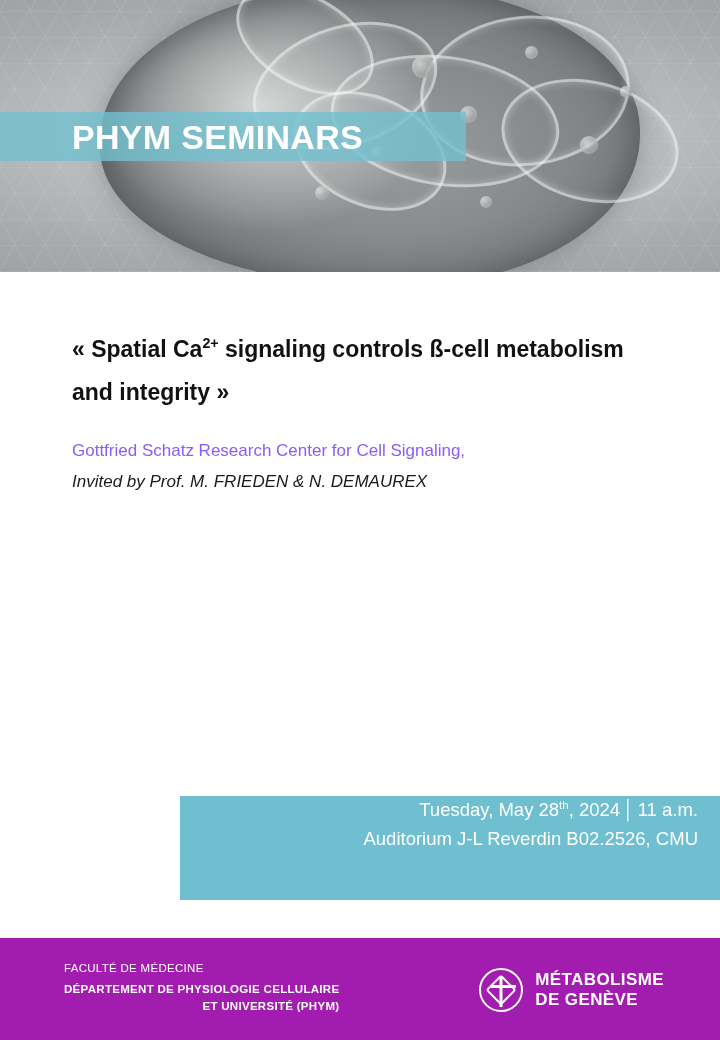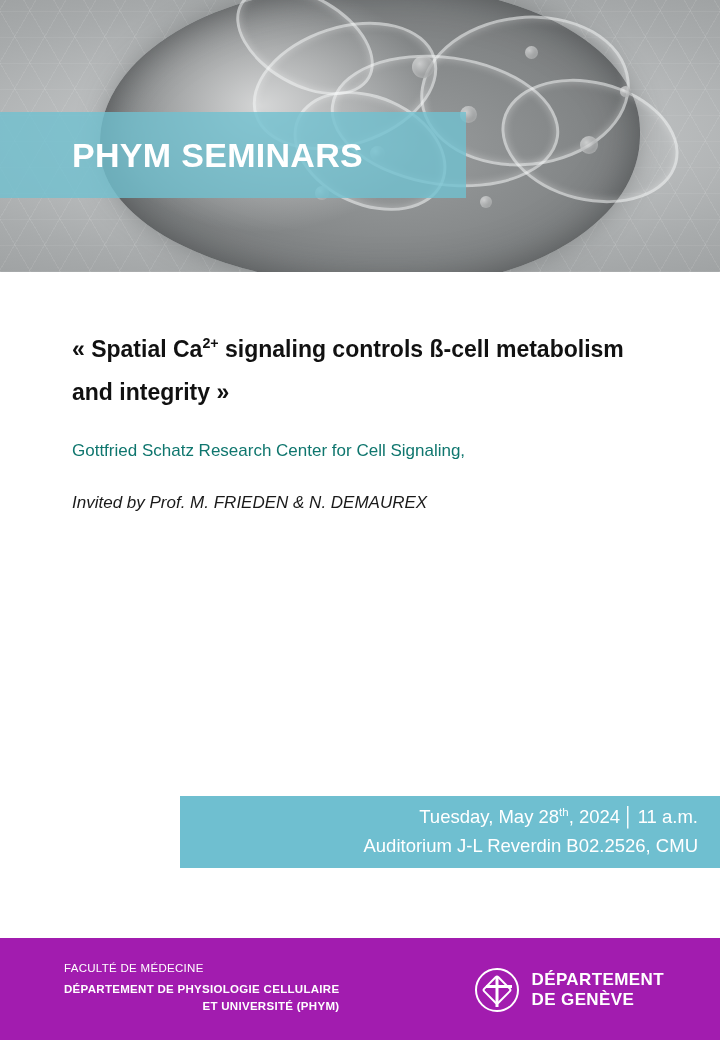--- a/index.html
+++ b/index.html
@@ -85,21 +85,21 @@
   .d6 { left: 215px; top: 200px; width: 14px; height: 14px; }
   .d7 { left: 380px; top: 210px; width: 12px; height: 12px; }
   .d8 { left: 520px; top: 100px; width: 11px; height: 11px; }
 
   
   .banner {
     position: absolute;
     left: 0;
     top: 112px;
     width: 466px;
-    height: 86px;
+    height: 49px;
     background: rgba(112, 192, 208, 0.80);
     display: flex;
     align-items: center;
   }
   .banner-text {
     margin-left: 72px;
     color: #ffffff;
     font-size: 34px;
     font-weight: bold;
     letter-spacing: 0.3px;
@@ -131,42 +131,42 @@
     margin-top: 76px;
     font-size: 25px;
     font-weight: bold;
     color: #111111;
   }
   .affil {
     padding: 0 62px 0 72px;
     margin-top: 22px;
     font-size: 17px;
     line-height: 1.85;
-    color: #0f766e;
+    color: #8b5cf6;
   }
   .invited {
     padding: 0 72px;
-    margin-top: 26px;
+    margin-top: 5px;
     font-size: 17px;
     font-style: italic;
     color: #1a1a1a;
   }
 
   
   .details {
     position: absolute;
     left: 180px;
     top: 796px;
     width: 540px;
-    height: 72px;
+    height: 104px;
     background: #6fbfd0;
     display: flex;
     flex-direction: column;
     align-items: flex-end;
-    justify-content: center;
+    justify-content: flex-start;
     padding-right: 22px;
     color: #ffffff;
   }
   .details-line {
     font-size: 18.5px;
     line-height: 1.55;
     white-space: nowrap;
   }
   .details-line sup { font-size: 0.62em; vertical-align: super; }
   .sep { padding: 0 3px; }
@@ -292,17 +292,17 @@
     <div class="dept">
       <span>DÉPARTEMENT DE PHYSIOLOGIE CELLULAIRE</span><br>
       <span>ET UNIVERSITÉ (PHYM)</span>
     </div>
   </div>
   <div class="footer-right">
     <div class="unige-seal">
       <div class="seal-inner"></div>
     </div>
     <div class="unige-word">
-      <div>DÉPARTEMENT</div>
+      <div>MÉTABOLISME</div>
       <div>DE GENÈVE</div>
     </div>
   </div>
 </div>
 
 </body></html>

